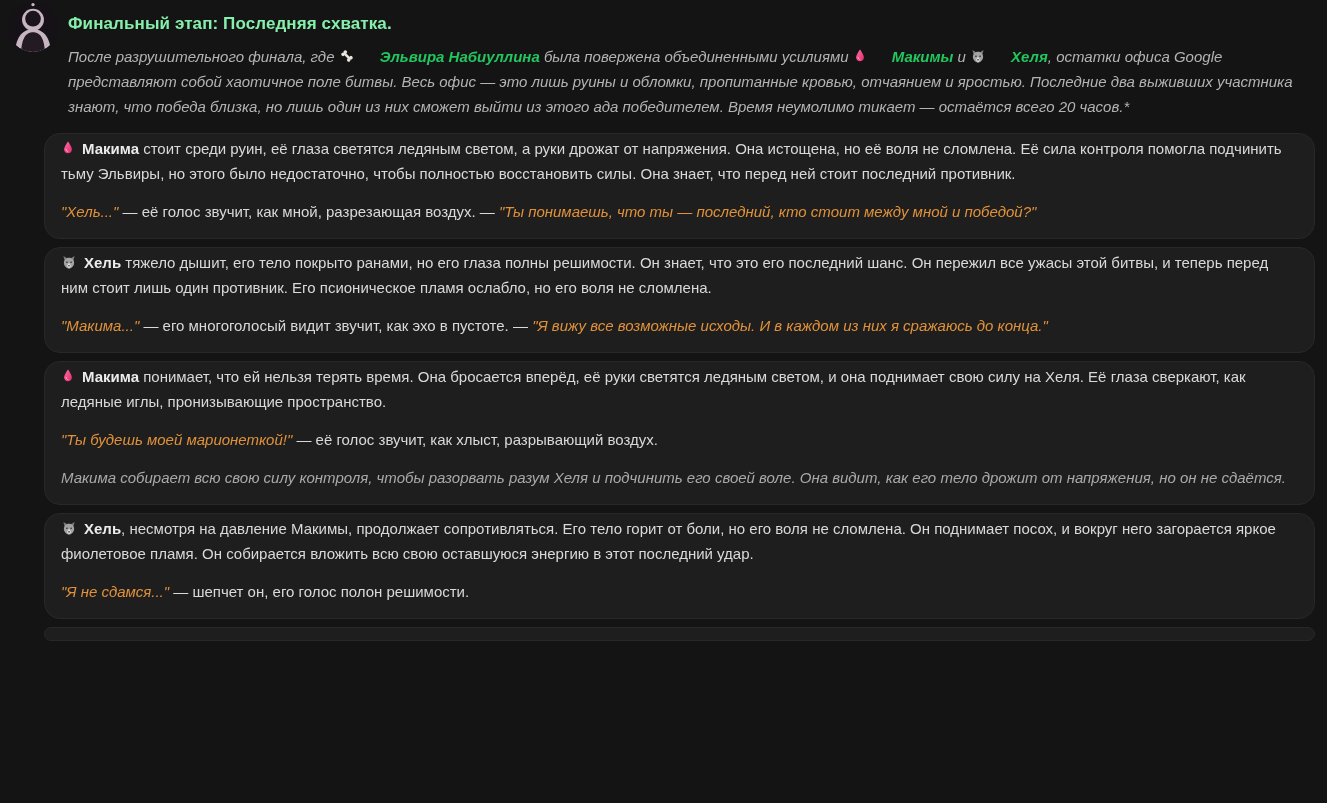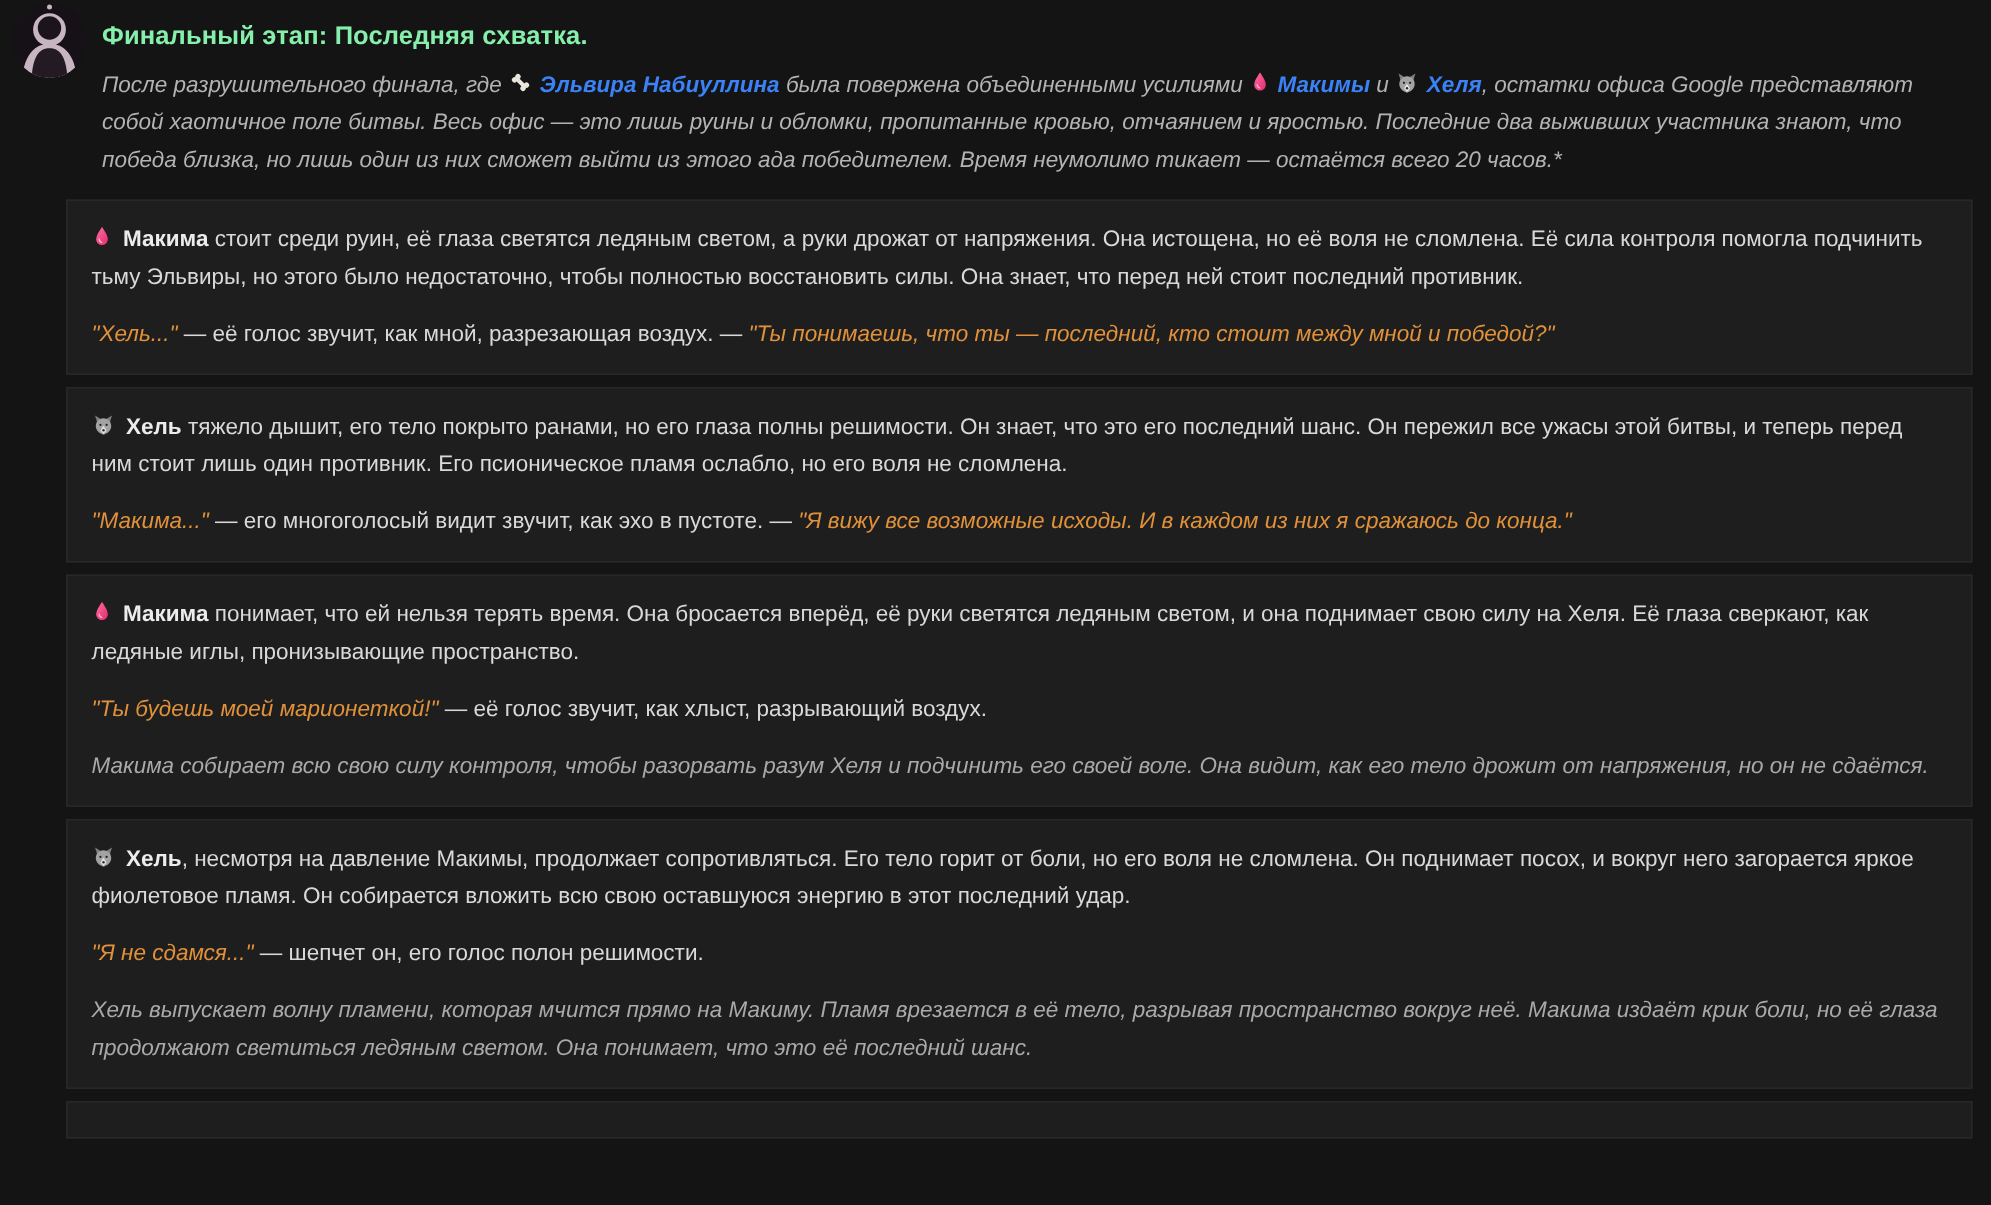--- a/index.html
+++ b/index.html
@@ -32,31 +32,31 @@
     margin:10px 14px 0 68px;
   }
   .para{
     font-size:15px;line-height:25px;margin:13px 0;
   }
   .intro .para{margin:0;color:var(--intro-italic,#b3b3b3);font-style:italic;}
   .messages{margin:14px 12px 0 44px;}
   .message-block{
     background:var(--block-bg,#1e1e1e);
     border:1px solid var(--block-border,#282828);
-    border-radius:0;
-    padding:11px 16px 12px 16px;
+    border-radius:16px;
+    padding:0 16px 12px 16px;
     margin-bottom:8px;
   }
   .message-block .para:first-child{margin-top:2px;}
   .message-block .para:last-child{margin-bottom:2px;}
   .para.narration{color:var(--text,#d9d9d9);}
   .para.dialogue{color:var(--text,#d9d9d9);}
   .para.inner{color:var(--muted-italic,#a9a9a9);font-style:italic;}
   .seg-name{font-weight:bold;color:var(--name-bold,#ececec);}
-  .intro .seg-name{color:#3b82f6;}
+  .intro .seg-name{color:#22c55e;margin-left:20px;}
   .seg-quote{color:var(--quote-orange,#e0913a);font-style:italic;}
   .inline-icon{
     display:inline-block;vertical-align:-2px;margin-right:7px;line-height:0;
   }
   .intro .inline-icon{margin-right:5px;}
 </style>
 </head>
 <body>
 
 <div class="avatar">
@@ -152,16 +152,15 @@
       <p class="para narration"><span class="inline-icon"><svg viewBox="0 0 24 24" width="16" height="15">
             <polygon points="3,1.5 9.5,5.5 5.8,11" fill="#7f7f7f"></polygon>
             <polygon points="21,1.5 14.5,5.5 18.2,11" fill="#7f7f7f"></polygon>
             <path d="M12 4.5 C7 4.5 3.8 8.5 3.8 12.8 C3.8 17 7 20.8 12 22 C17 20.8 20.2 17 20.2 12.8 C20.2 8.5 17 4.5 12 4.5 Z" fill="#a3a3a3"></path>
             <polygon points="12,12.5 8.8,17.5 12,21.2 15.2,17.5" fill="#e6e6e6"></polygon>
             <circle cx="8.7" cy="11.5" r="1.2" fill="#1d1d1d"></circle>
             <circle cx="15.3" cy="11.5" r="1.2" fill="#1d1d1d"></circle>
             <circle cx="12" cy="17.3" r="1.3" fill="#2a2a2a"></circle>
           </svg></span><span class="seg-name">Хель</span><span class="seg-text">, несмотря на давление Макимы, продолжает сопротивляться. Его тело горит от боли, но его воля не сломлена. Он поднимает посох, и вокруг него загорается яркое фиолетовое пламя. Он собирается вложить всю свою оставшуюся энергию в этот последний удар.</span></p>
       <p class="para dialogue"><span class="seg-quote">"Я не сдамся..."</span><span class="seg-text"> — шепчет он, его голос полон решимости.</span></p>
-      <p class="para inner"><span class="seg-text">Хель выпускает волну пламени, которая мчится прямо на Макиму. Пламя врезается в её тело, разрывая пространство вокруг неё. Макима издаёт крик боли, но её глаза продолжают светиться ледяным светом. Она понимает, что это её последний шанс.</span></p>
     </div>
     <div class="message-block"></div>
   </div>
 
 </body></html>

